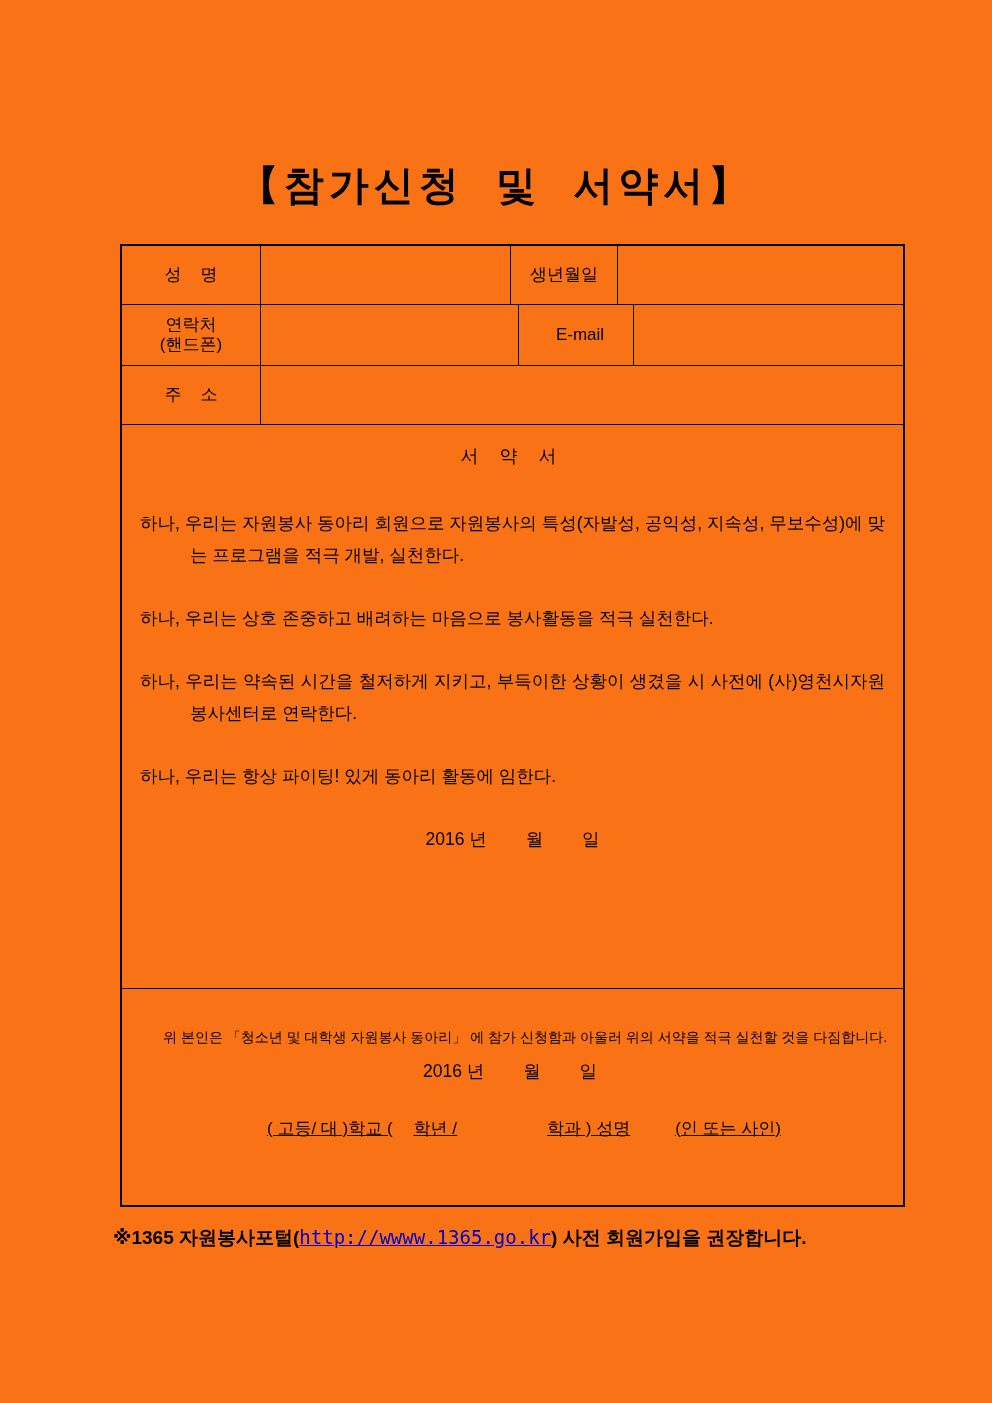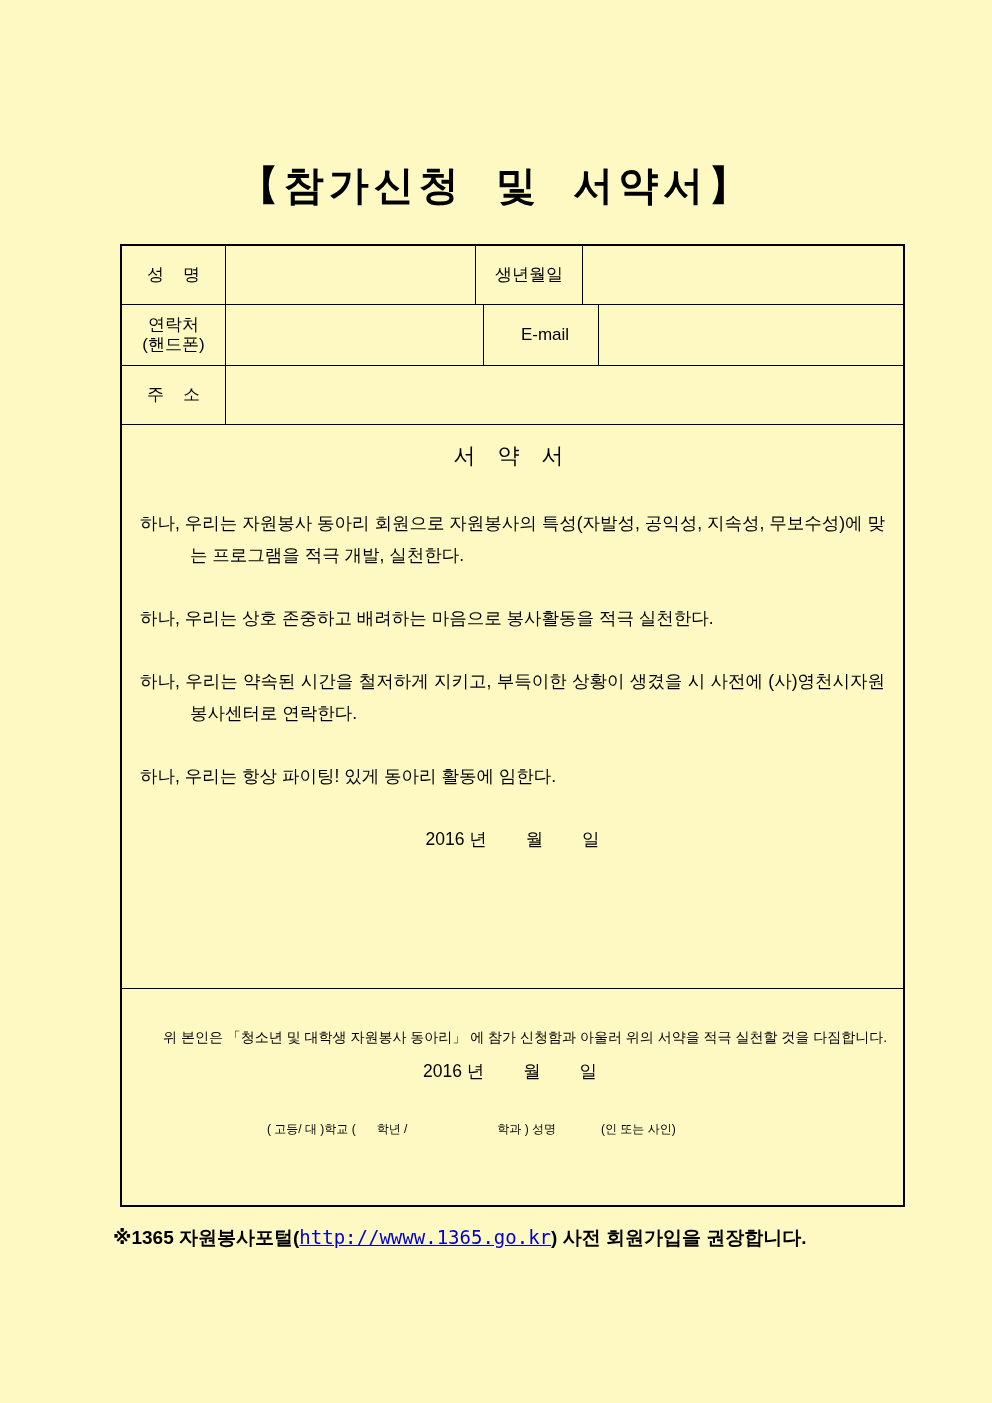--- a/index.html
+++ b/index.html
@@ -1,21 +1,21 @@
 <!DOCTYPE html>
 <html><head>
 <meta charset="utf-8">
 <style>
   * { margin: 0; padding: 0; box-sizing: border-box; }
   html, body { background: #ffffff; }
   .page {
     position: relative;
     width: 992px;
     height: 1403px;
-    background: #fef9c3;
+    background: #f97316;
     color: #000000;
     font-family: "Liberation Sans", "DejaVu Sans", sans-serif;
     overflow: hidden;
   }
   .pre { white-space: pre; }
 
   
   .title {
     position: absolute;
     top: 158px;
@@ -48,35 +48,35 @@
   .r3 { height: 59px; }
   .cell {
     display: flex;
     flex-direction: column;
     align-items: center;
     justify-content: center;
     border-right: 1px solid #000000;
     line-height: 20px;
   }
   .cell.last { border-right: none; }
-  .c1 { width: 104px; }
+  .c1 { width: 139px; }
   .c2 { width: 250px; }
   .c3 { width: 107px; }
   .c4 { flex: 1; }
   .cell.value { align-items: flex-start; }
 
   
   .pledge {
     height: 564px;
     border-bottom: 1px solid #000000;
     padding: 18px 18px 0 18px;
   }
   .pledge-heading {
     text-align: center;
-    font-size: 22px;
+    font-size: 18px;
     letter-spacing: 8px;
     line-height: 26px;
     margin-bottom: 38px;
   }
   .pledge-item {
     font-size: 17.5px;
     line-height: 32px;
     padding-left: 50px;
     text-indent: -50px;
     text-align: justify;
@@ -98,23 +98,24 @@
     font-size: 14px;
     line-height: 32px;
     text-indent: 38px;
     text-align: justify;
   }
   .agreement .date-line { margin-top: 2px; }
   .signature-line {
     display: flex;
     margin-top: 26px;
     margin-left: 142px;
-    font-size: 12px;
+    font-size: 17px;
     line-height: 32px;
     white-space: pre;
+    text-decoration: underline;
   }
   .sig-seg2 { margin-left: 21px; }
   .sig-seg3 { margin-left: 90px; }
   .sig-seg4 { margin-left: 45px; }
 
   
   .footer {
     position: absolute;
     left: 113px;
     top: 1222px;

